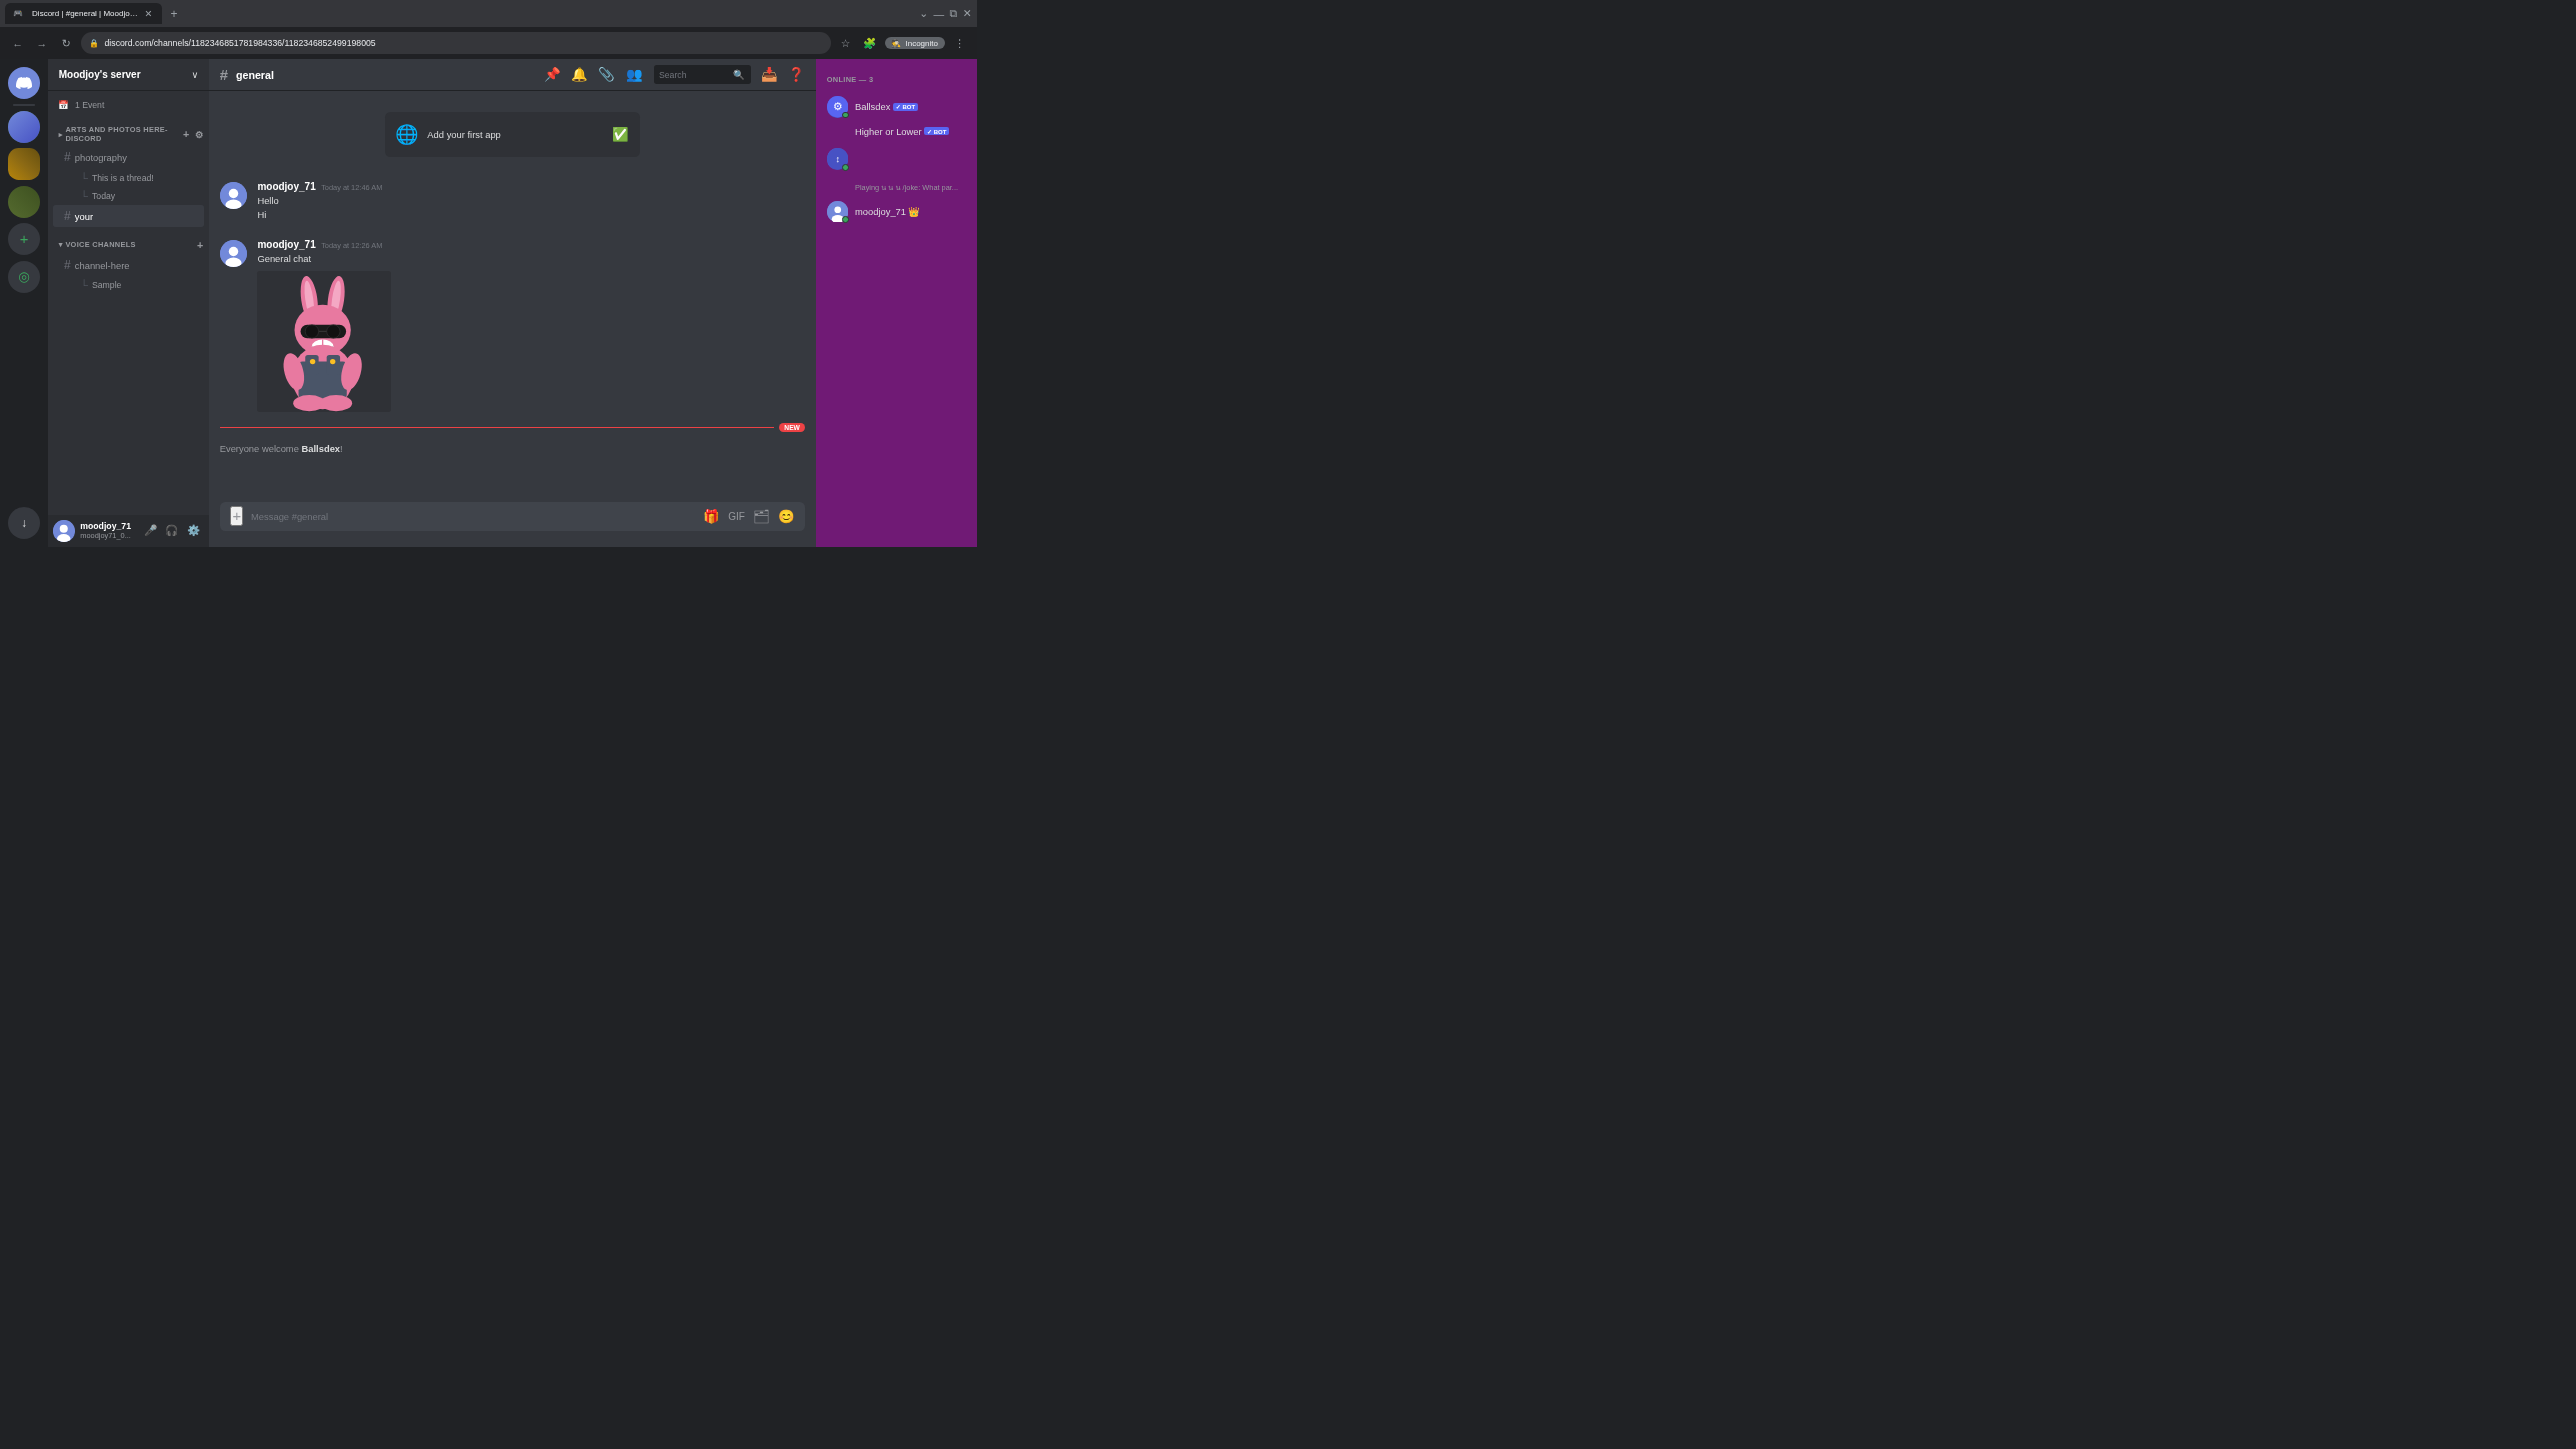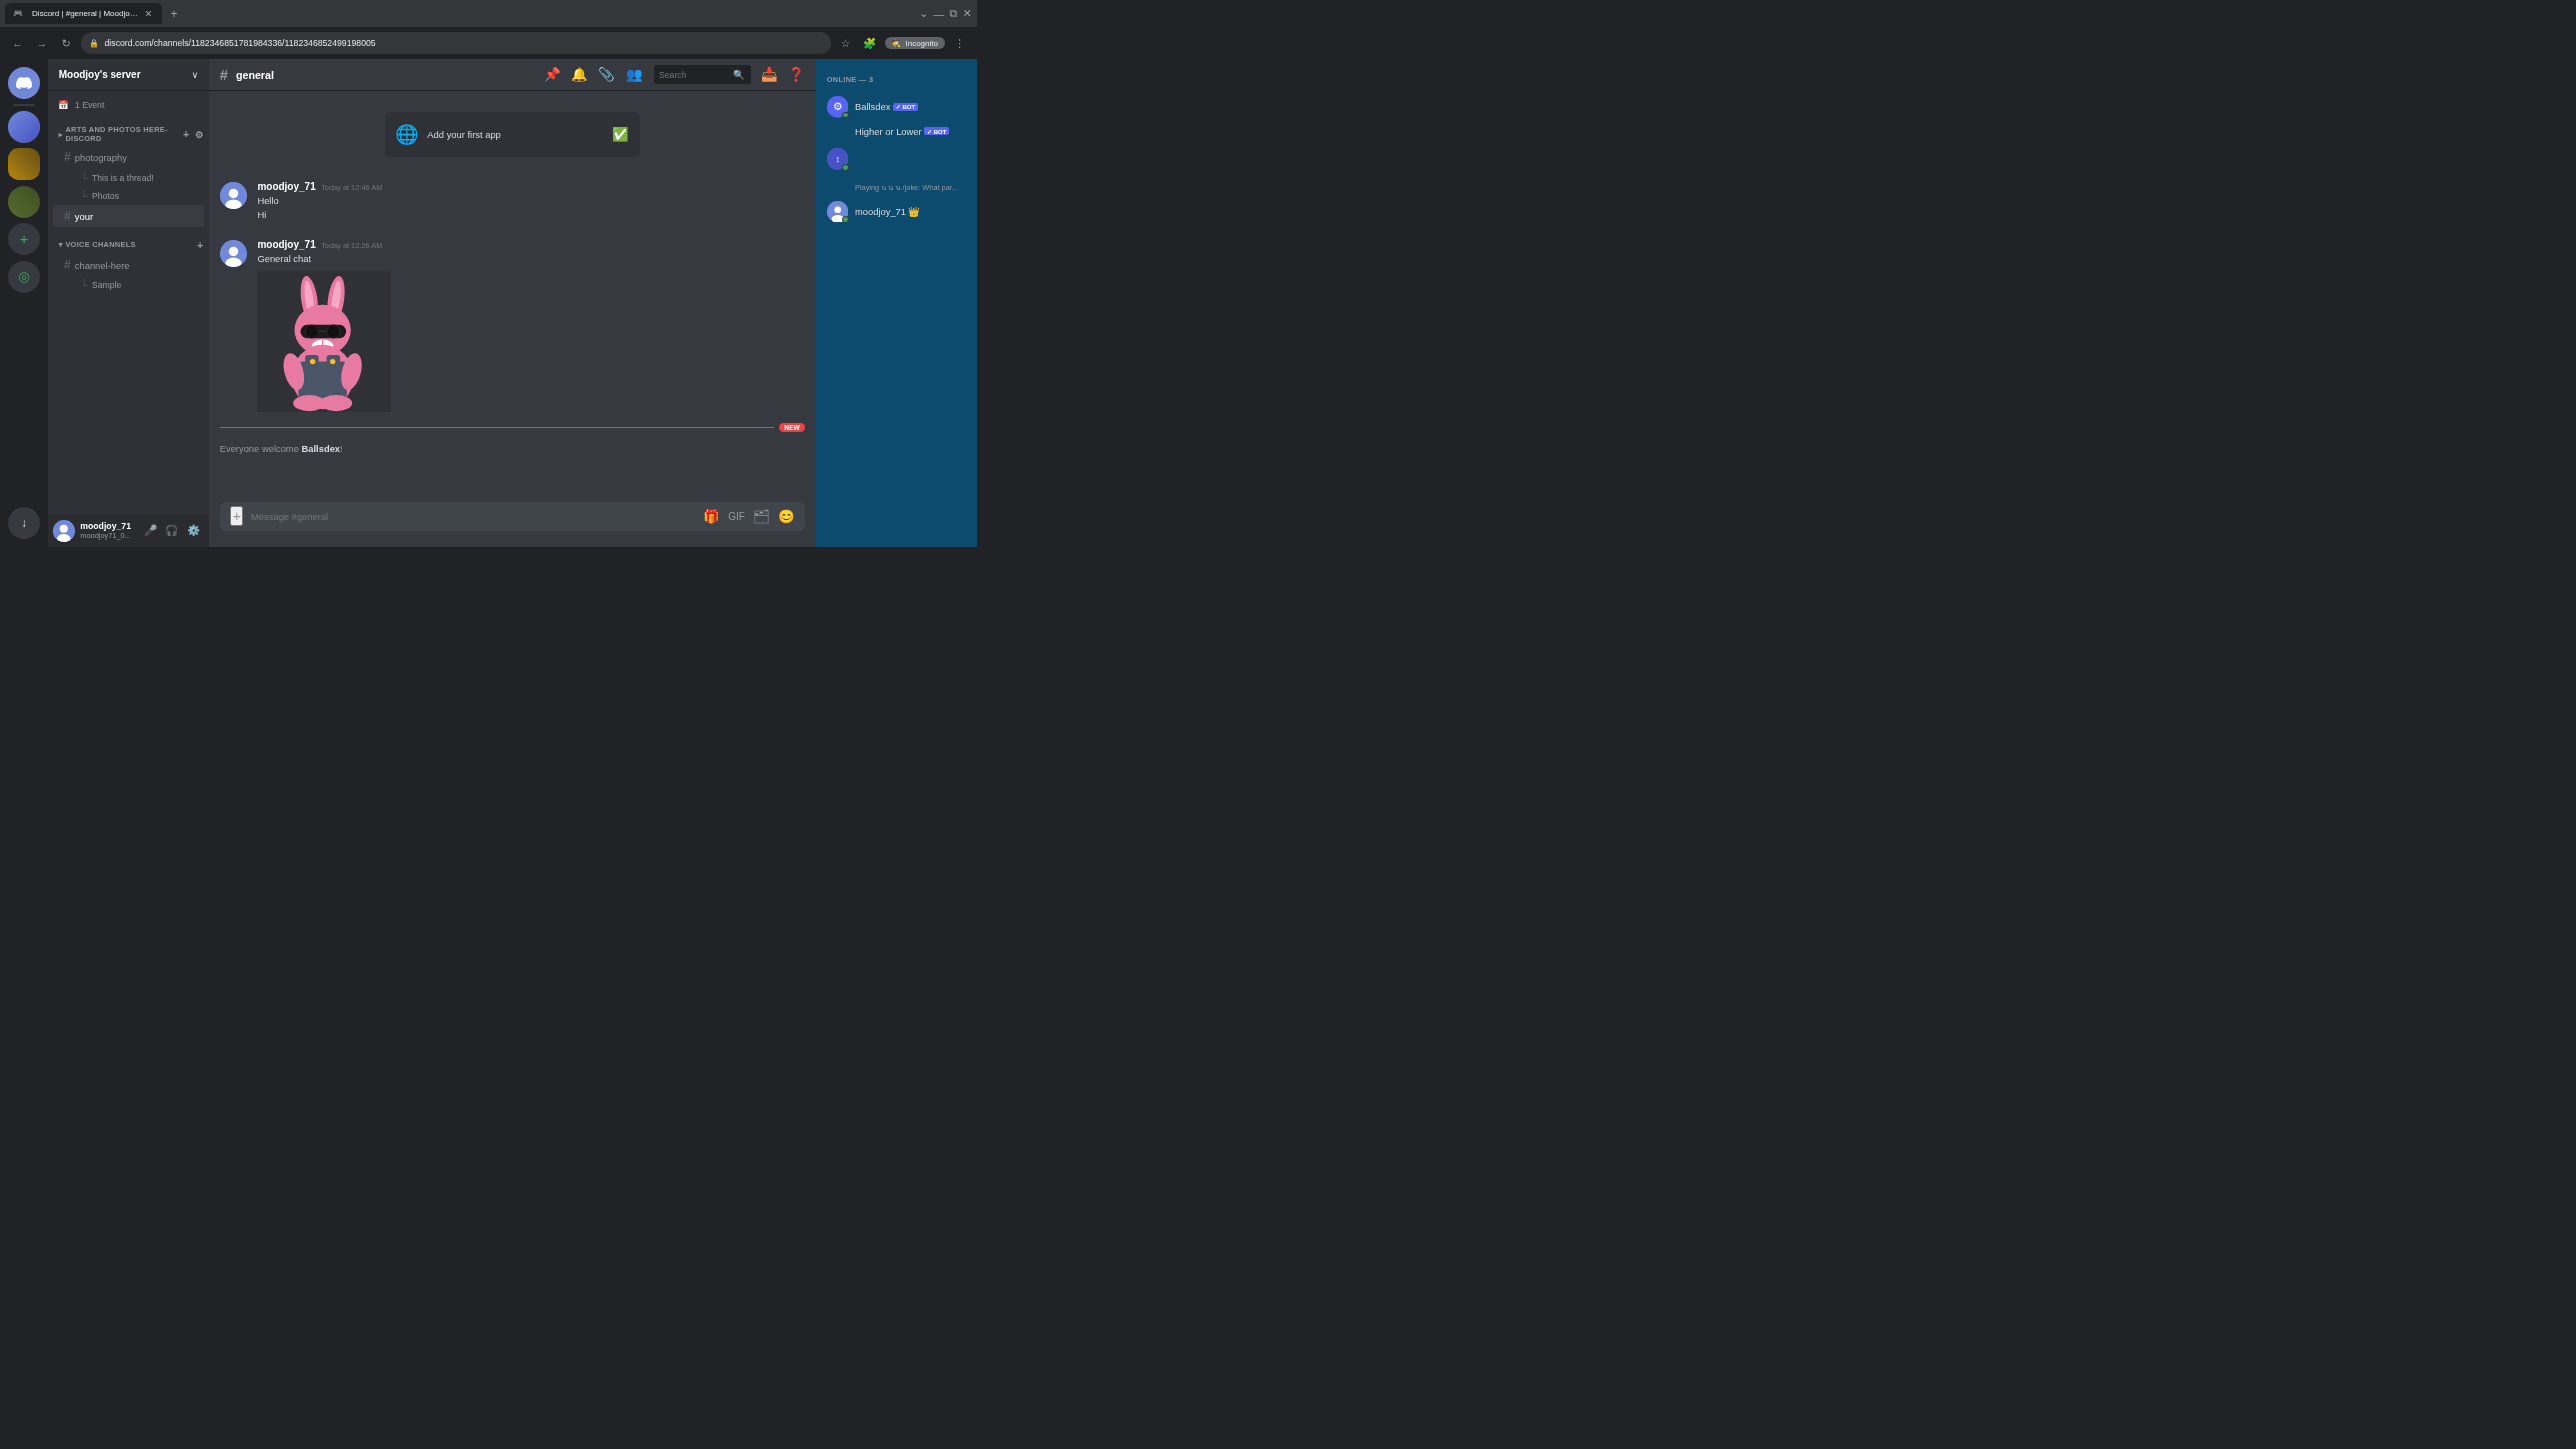--- a/index.html
+++ b/index.html
@@ -455,21 +455,21 @@
       color: #dcddde;
       font-size: 9.4px;
     }
     .message-input::placeholder { color: #72767d; }
     .input-icons { display: flex; align-items: center; gap: 8px; }
     .input-icon { color: #96989d; font-size: 13.4px; cursor: pointer; }
 
     
     .members-sidebar {
       width: 161px;
-      background: #0c4a6e;
+      background: #701a75;
       overflow-y: auto;
       padding: 10.7px 5.4px;
       flex-shrink: 0;
     }
     .members-section-header {
       font-size: 7.4px;
       font-weight: 700;
       color: #96989d;
       text-transform: uppercase;
       letter-spacing: 0.3px;
@@ -627,21 +627,21 @@
       <div class="channel-item">
         <span class="channel-hash">#</span>
         <span class="channel-name">photography</span>
       </div>
       <div class="thread-item">
         <span class="thread-line">└</span>
         <span>This is a thread!</span>
       </div>
       <div class="thread-item">
         <span class="thread-line">└</span>
-        <span>Photos</span>
+        <span>Today</span>
       </div>
 
       <div class="channel-item active">
         <span class="channel-hash">#</span>
         <span class="channel-name">your</span>
       </div>
 
       <div class="category-header">
         <span>▾</span>
         <span>VOICE CHANNELS</span>

